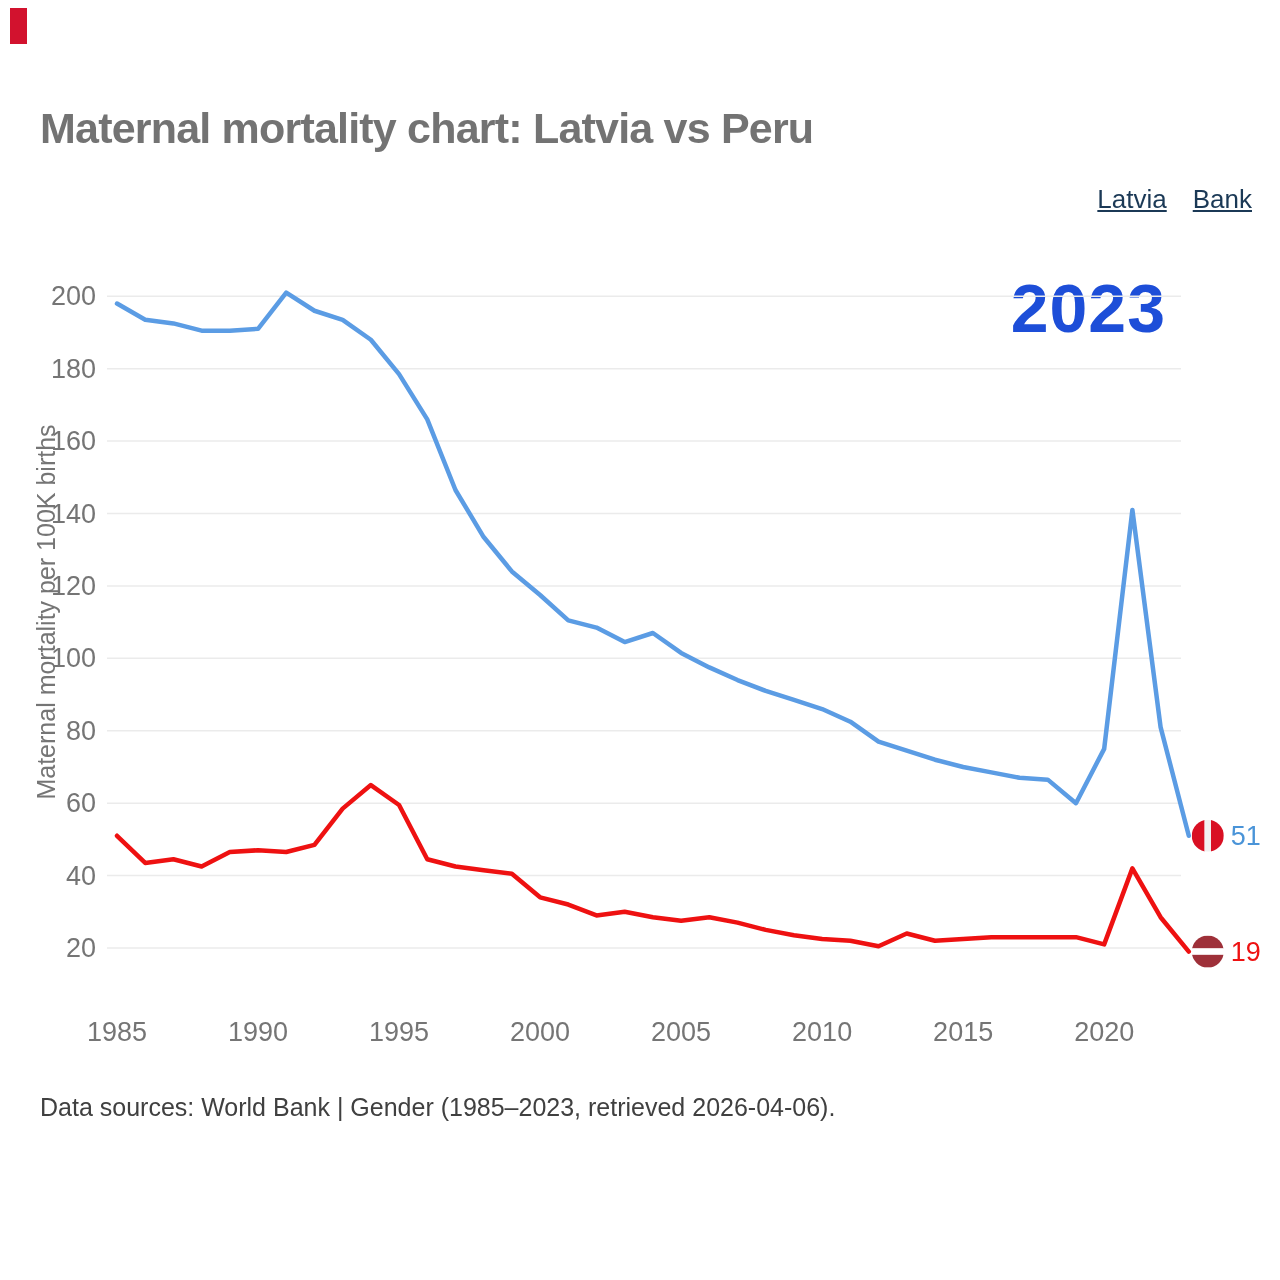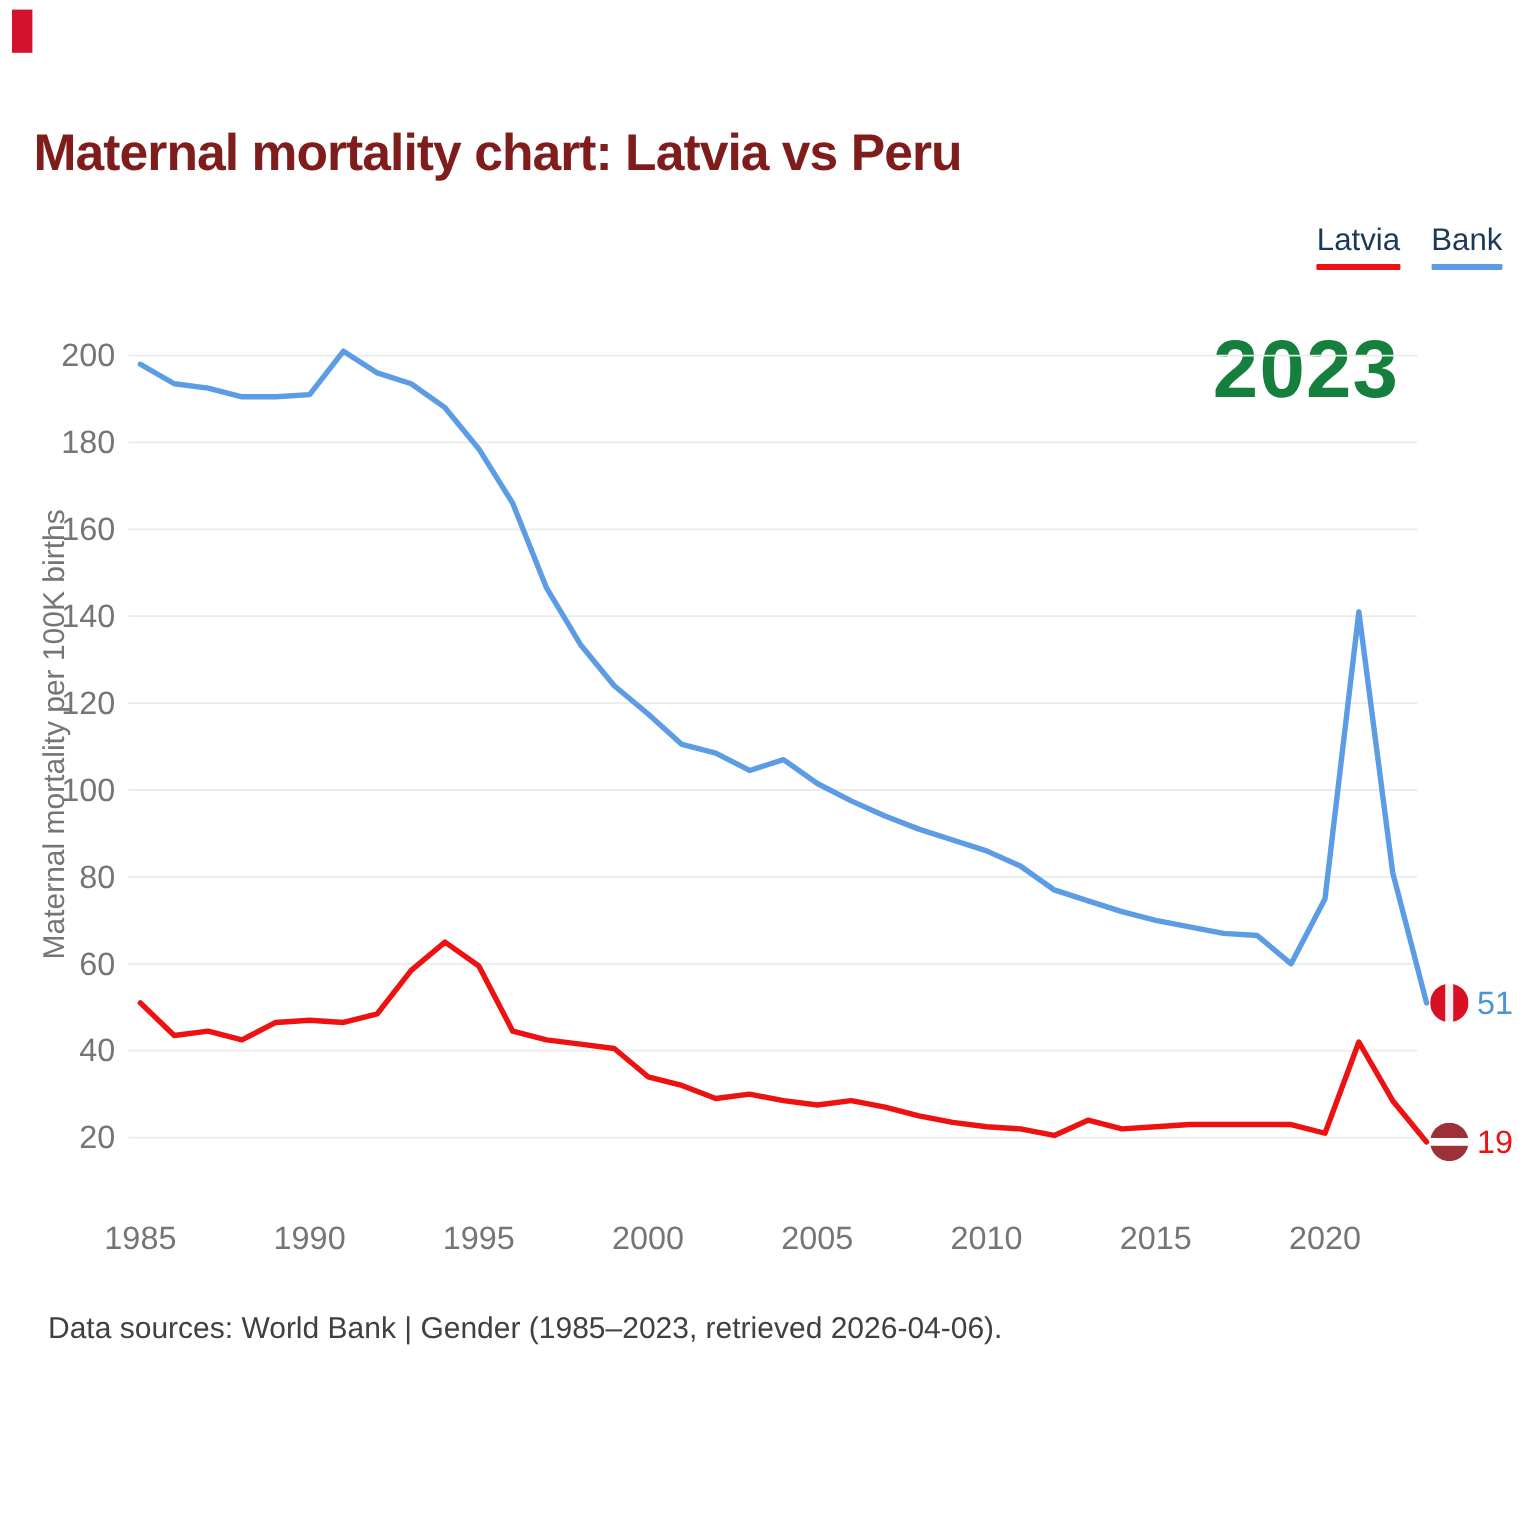--- a/index.html
+++ b/index.html
@@ -1,27 +1,27 @@
 <!DOCTYPE html>
 <html><head>
 <meta charset="utf-8">
 <style>
   html,body{margin:0;padding:0;background:#ffffff;}
   .page{position:relative;width:1280px;height:1280px;background:#ffffff;overflow:hidden;
         font-family:"Liberation Sans",sans-serif;}
   .corner-mark{position:absolute;left:10px;top:8px;width:17px;height:36px;background:#d2122e;}
-  .title{position:absolute;left:28px;top:104px;font-size:43px;font-weight:700;
-         color:#7f1d1d;letter-spacing:-0.8px;white-space:nowrap;}
+  .title{position:absolute;left:40px;top:104px;font-size:43px;font-weight:700;
+         color:#737373;letter-spacing:-0.8px;white-space:nowrap;}
   .legend{position:absolute;top:184px;right:28px;display:flex;gap:26px;
           font-size:26px;color:#1b3956;}
-  .legend-item{display:flex;flex-direction:column;align-items:stretch;cursor:pointer;}
+  .legend-item{display:flex;flex-direction:row;align-items:stretch;cursor:pointer;text-decoration:underline;}
   .legend-item .lbl{text-align:center;}
   .legend-item .ul{height:5px;margin-top:5px;border-radius:1px;}
   .watermark{position:absolute;top:274px;right:114px;font-size:68px;font-weight:700;
-             color:#15803d;letter-spacing:1px;line-height:1;}
+             color:#1d4ed8;letter-spacing:1px;line-height:1;}
   .y-axis-title{position:absolute;left:46px;top:612px;transform:translate(-50%,-50%) rotate(-90deg);
                 font-size:25px;color:#757575;white-space:nowrap;}
   .footer{position:absolute;left:40px;top:1089px;font-size:25px;color:#404040;line-height:36px;}
   svg#chart{position:absolute;left:0;top:0;}
   svg text{font-family:"Liberation Sans",sans-serif;fill:#757575;font-size:27px;}
 </style>
 </head>
 <body>
 
 <div class="page">

